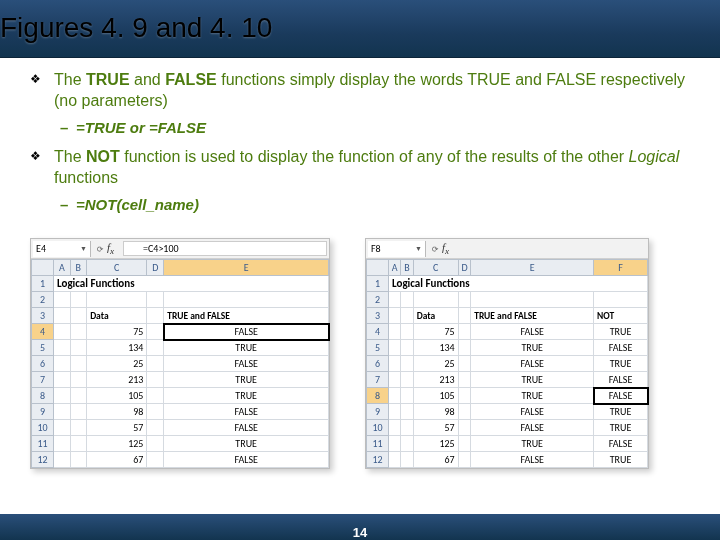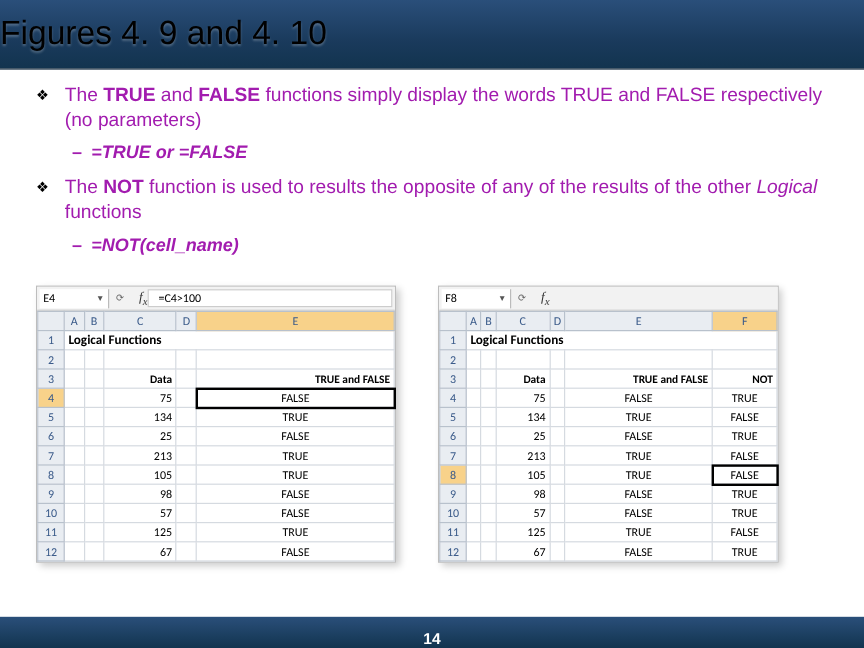--- a/index.html
+++ b/index.html
@@ -21,21 +21,21 @@
   .title {
     color: #000;
     font-size: 28px;
     text-align: left;
     position: absolute;
     top: 12px; left: 0; right: 0;
     text-shadow: 0 1px 2px rgba(255,255,255,.25);
   }
   .content {
     padding: 12px 28px 0 28px;
-    color: #a21caf;
+    color: #4d7c0f;
   }
   ul.outer { list-style: none; }
   ul.outer > li { position: relative; padding-left: 26px; margin-bottom: 10px; font-size: 16px; line-height: 1.3; }
   ul.outer > li::before {
     content: "❖";
     position: absolute; left: 2px; top: 2px;
     font-size: 12px; color: #000;
   }
   ul.inner { list-style: none; margin-top: 6px; }
   ul.inner > li { position: relative; padding-left: 22px; font-size: 15px; font-style: italic; font-weight: bold; }
@@ -50,29 +50,29 @@
     border: 1px solid #bdbdbd;
     box-shadow: 3px 3px 6px rgba(0,0,0,.2);
     font-size: 10px;
     font-family: Calibri, Arial, sans-serif;
     background: #fff;
   }
   .fx-row { display: flex; align-items: center; height: 20px; border-bottom: 1px solid #d0d0d0; background: #f2f2f2; }
   .namebox { width: 58px; border-right: 1px solid #bbb; display: flex; align-items: center; justify-content: space-between; padding: 0 3px; background: #fff; margin: 1px 2px; height: 16px; }
   .namebox-arrow { font-size: 7px; color: #555; }
   .tool { width: 14px; height: 14px; display: inline-flex; align-items: center; justify-content: center; color: #666; font-size: 8px; }
-  .fx-label { width: 16px; font-style: italic; font-family: 'Times New Roman', serif; text-align: right; font-size: 11px; color: #333; }
-  .formula { flex: 1; background: #fff; border: 1px solid #ccc; margin: 1px 2px 1px 0; height: 15px; padding: 0 8px; display: flex; align-items: center; }
+  .fx-label { width: 16px; font-style: italic; font-family: 'Times New Roman', serif; text-align: left; font-size: 11px; color: #333; }
+  .formula { flex: 1; background: #fff; border: 1px solid #ccc; margin: 1px 2px 1px 0; height: 15px; padding: 0 19px; display: flex; align-items: center; }
   table.grid { border-collapse: collapse; width: 100%; }
   table.grid th { background: #e9edf2; border: 1px solid #b8c1cc; font-weight: normal; height: 16px; font-size: 10px; }
   table.grid .rowhdr { background: #e9edf2; border: 1px solid #b8c1cc; width: 22px; text-align: center; color: #3b5b8a; }
   table.grid td { border: 1px solid #d5dae0; height: 16px; padding: 0 3px; }
   table.grid th.colhdr { color: #3b5b8a; }
   .hdr-title { font-weight: bold; font-size: 11px; }
-  .hdr-sub { font-weight: bold; text-align: right; font-size: 9.5px; }
+  .hdr-sub { font-weight: bold; text-align: left; font-size: 9.5px; }
   .data-c { text-align: right; }
   .tf-c { text-align: center; }
   .sel-row .rowhdr, .sel-col { background: #f8d28a !important; }
   .sel-cell { outline: 2px solid #000; outline-offset: -1px; }
   .footer {
     position: absolute;
     bottom: 0; left: 0; right: 0;
     height: 26px;
     background: linear-gradient(#2a4f7a,#12344f);
     display: flex; align-items: flex-end; justify-content: center;
@@ -88,21 +88,21 @@
 
 <div class="content">
   <ul class="outer">
     <li>
       <span>The </span><b>TRUE</b><span> and </span><b>FALSE</b><span> functions simply display the words TRUE and FALSE respectively (no parameters)</span>
       <ul class="inner">
         <li>=TRUE or =FALSE</li>
       </ul>
     </li>
     <li>
-      <span>The </span><b>NOT</b><span> function is used to results the opposite of any of the results of the other </span><i>Logical</i><span> functions</span>
+      <span>The </span><b>NOT</b><span> function is used to display the function of any of the results of the other </span><i>Logical</i><span> functions</span>
       <ul class="inner">
         <li>=NOT(cell_name)</li>
       </ul>
     </li>
   </ul>
 </div>
 
 <div class="figs">
 
   <div class="excel" style="width:300px">

